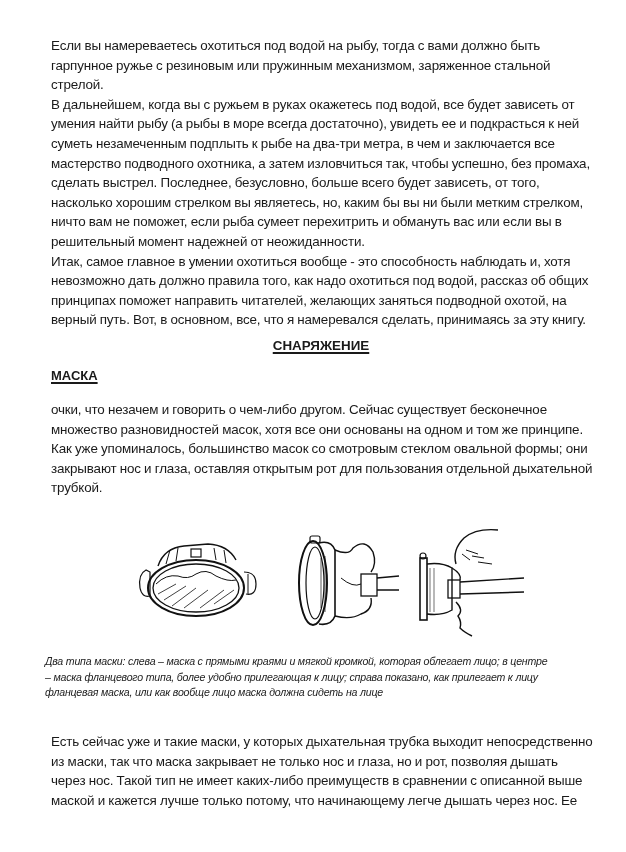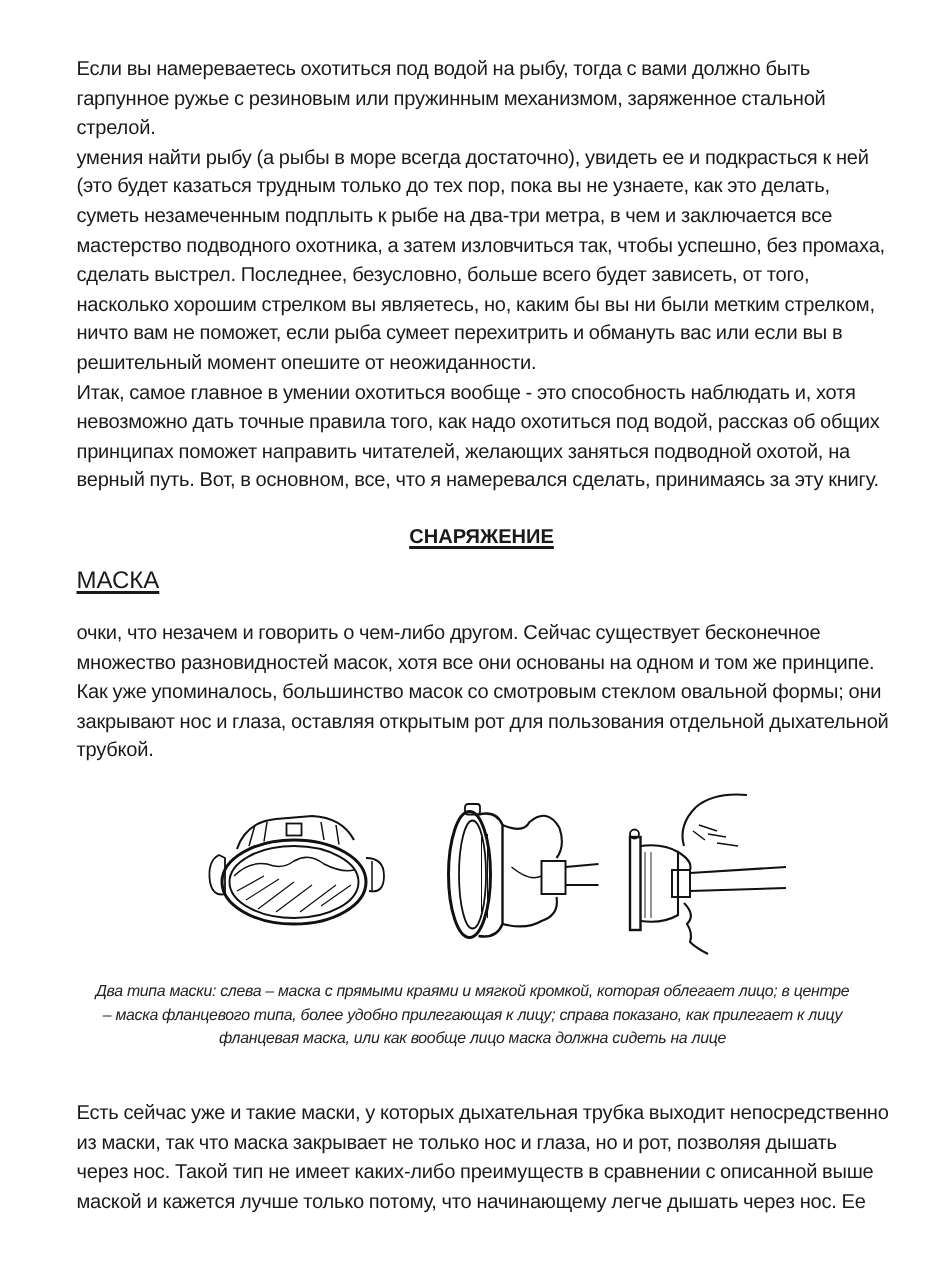--- a/index.html
+++ b/index.html
@@ -32,45 +32,44 @@
     .line { display: block; }
     .para { margin-bottom: 7px; }
     .section-title {
       text-align: center;
       font-weight: bold;
       text-decoration: underline;
       text-decoration-thickness: 1.5px;
       text-underline-offset: 2px;
       font-size: 13.4px;
       line-height: 19.6px;
-      margin: 18px 0 10px 0;
+      margin: 6px 0 10px 0;
     }
     .sub-title {
-      font-weight: normal;
+      font-weight: bold;
       text-decoration: underline;
       text-decoration-thickness: 1.5px;
       text-underline-offset: 2px;
-      font-size: 16px;
+      font-size: 13px;
       line-height: 19.6px;
       margin: 0 0 15px 0;
     }
     .figure {
       position: absolute;
       left: 0;
       top: 480px;
       width: 540px;
       height: 140px;
     }
     .figure svg { position: absolute; }
     .caption {
       position: absolute;
       left: -6px;
       top: 618px;
       width: 540px;
-      text-align: center;
       font-style: italic;
       font-size: 10.6px;
       line-height: 15.5px;
       color: #222;
       letter-spacing: -0.2px;
       white-space: nowrap;
     }
     .after {
       position: absolute;
       left: 0;
@@ -82,33 +81,33 @@
 
 <div class="page">
 
   <p class="body-text para">
     <span class="line">Если вы намереваетесь охотиться под водой на рыбу, тогда с вами должно быть</span>
     <span class="line">гарпунное ружье с резиновым или пружинным механизмом, заряженное стальной</span>
     <span class="line">стрелой.</span>
   </p>
 
   <p class="body-text para">
+    <span class="line">В дальнейшем, когда вы с ружьем в руках окажетесь под водой, все будет зависеть от</span>
     <span class="line">умения найти рыбу (а рыбы в море всегда достаточно), увидеть ее и подкрасться к ней</span>
-    <span class="line">(это будет казаться трудным только до тех пор, пока вы не узнаете, как это делать,</span>
     <span class="line">суметь незамеченным подплыть к рыбе на два-три метра, в чем и заключается все</span>
     <span class="line">мастерство подводного охотника, а затем изловчиться так, чтобы успешно, без промаха,</span>
     <span class="line">сделать выстрел. Последнее, безусловно, больше всего будет зависеть, от того,</span>
     <span class="line">насколько хорошим стрелком вы являетесь, но, каким бы вы ни были метким стрелком,</span>
     <span class="line">ничто вам не поможет, если рыба сумеет перехитрить и обмануть вас или если вы в</span>
-    <span class="line">решительный момент опешите от неожиданности.</span>
+    <span class="line">решительный момент надежней от неожиданности.</span>
   </p>
 
   <p class="body-text para">
     <span class="line">Итак, самое главное в умении охотиться вообще - это способность наблюдать и, хотя</span>
-    <span class="line">невозможно дать точные правила того, как надо охотиться под водой, рассказ об общих</span>
+    <span class="line">невозможно дать должно правила того, как надо охотиться под водой, рассказ об общих</span>
     <span class="line">принципах поможет направить читателей, желающих заняться подводной охотой, на</span>
     <span class="line">верный путь. Вот, в основном, все, что я намеревался сделать, принимаясь за эту книгу.</span>
   </p>
 
   <div class="section-title">СНАРЯЖЕНИЕ</div>
 
   <div class="sub-title">МАСКА</div>
 
   <p class="body-text para">
     <span class="line">очки, что незачем и говорить о чем-либо другом. Сейчас существует бесконечное</span>

